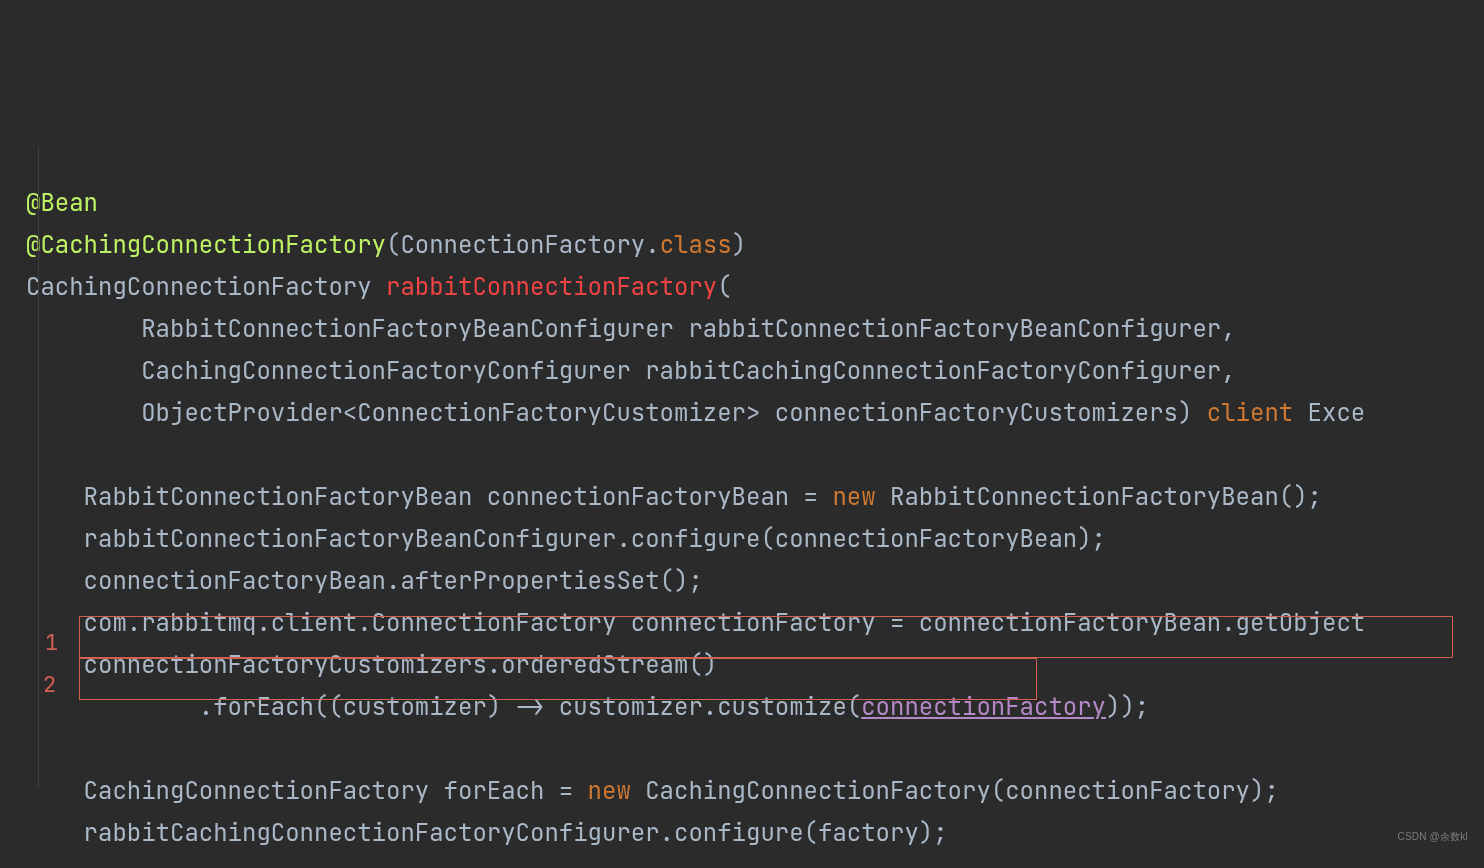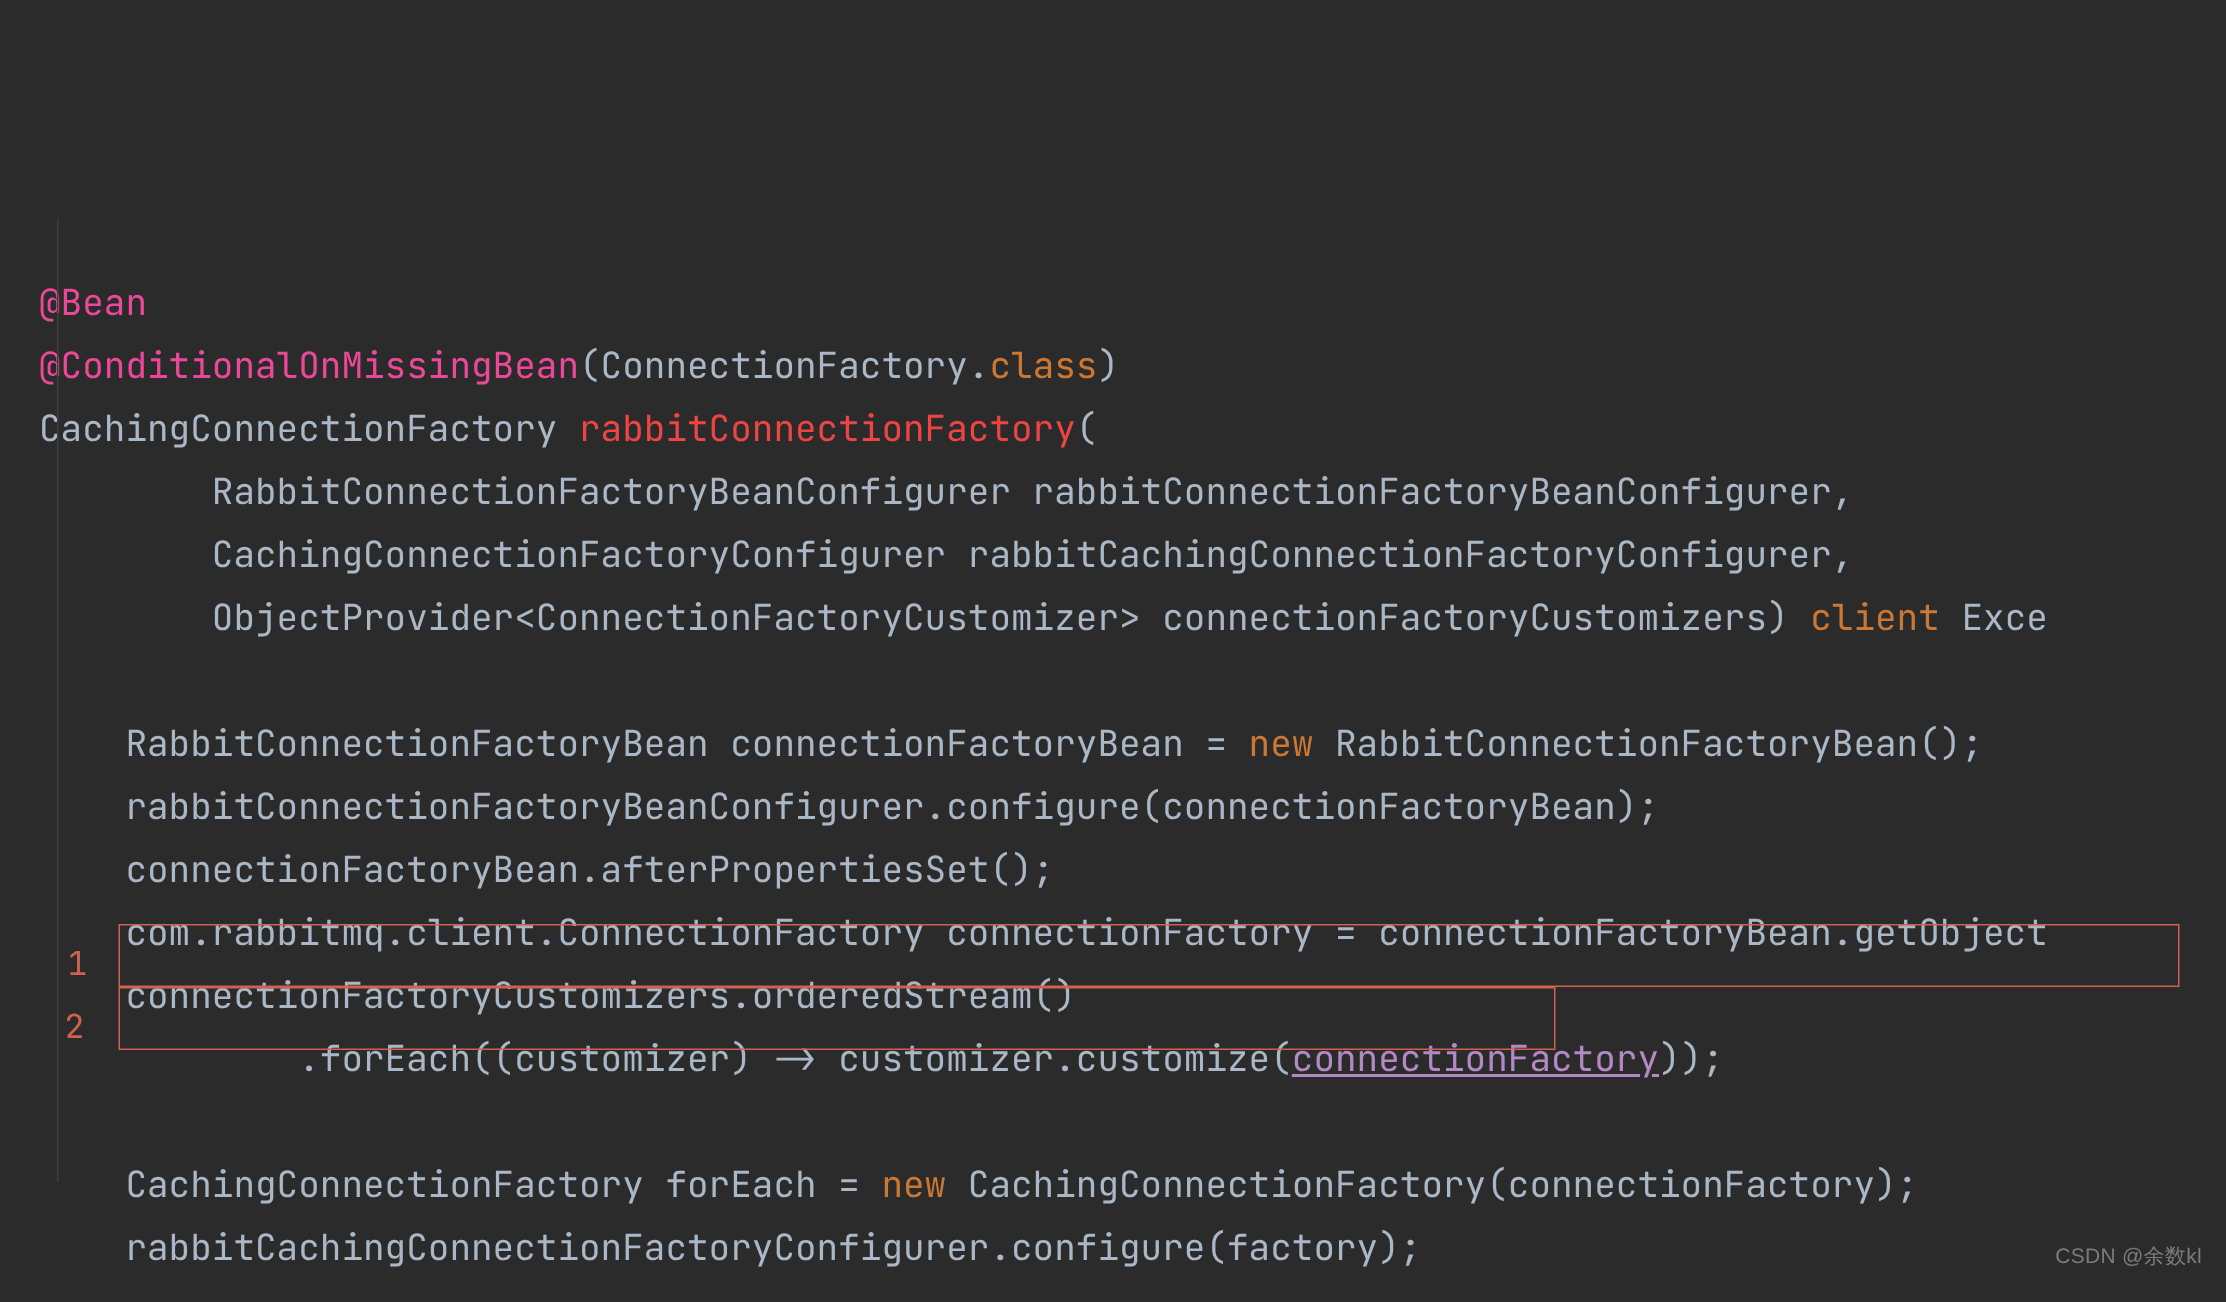--- a/index.html
+++ b/index.html
@@ -7,21 +7,21 @@
     position:relative;
     width:1484px;height:868px;
     background:#2b2b2b;
     font-family:"JetBrains Mono","Fira Code","SF Mono",Menlo,Consolas,monospace;
     font-size:24px;
     line-height:42px;
     color:#a9b7c6;
     white-space:pre;
   }
   .code{padding:14px 0 0 26px;}
-  .tok-ann{color:#ec4899;}      
+  .tok-ann{color:#bef264;}      
   .tok-kw{color:#cc7832;text-align:center;}       
   .tok-method{color:#ef4444;}
   .tok-param{color:#a9b7c6;}
   .tok-type{color:#a9b7c6;}
   .tok-link{color:#b389c5;text-decoration:underline;}
   .highlight-box{
     position:absolute;
     border:1px solid #d0604f;
     background:transparent;
     pointer-events:none;
@@ -30,21 +30,21 @@
     position:absolute;
     color:#d0604f;
     font-family:inherit;
     font-size:22px;
   }
   .watermark{
     position:absolute;
     right:16px;
     bottom:10px;
     font-family:Arial,"Helvetica Neue",sans-serif;
-    font-size:14px;
+    font-size:10px;
     color:#9e9e9e;
     opacity:.7;
     letter-spacing:.2px;
   }
   .guide{
     position:absolute;
     left:38px;
     top:146px;
     width:0;
     height:642px;
@@ -52,21 +52,21 @@
     pointer-events:none;
   }
 </style>
 </head>
 <body>
 
 <div class="editor">
   <div class="guide"></div>
 
   <div class="code"><span class="tok-ann">@Bean</span>
-<span class="tok-ann">@ConditionalOnMissingBean</span><span>(</span><span class="tok-type">ConnectionFactory</span><span>.</span><span class="tok-kw">class</span><span>)</span>
+<span class="tok-ann">@CachingConnectionFactory</span><span>(</span><span class="tok-type">ConnectionFactory</span><span>.</span><span class="tok-kw">class</span><span>)</span>
 <span class="tok-type">CachingConnectionFactory </span><span class="tok-method">rabbitConnectionFactory</span><span>(</span>
 <span class="tok-param">        RabbitConnectionFactoryBeanConfigurer rabbitConnectionFactoryBeanConfigurer,</span>
 <span class="tok-param">        CachingConnectionFactoryConfigurer rabbitCachingConnectionFactoryConfigurer,</span>
 <span class="tok-param">        ObjectProvider&lt;ConnectionFactoryCustomizer&gt; connectionFactoryCustomizers) </span><span class="tok-kw">client</span><span> Exce</span>
 
 <span>    RabbitConnectionFactoryBean connectionFactoryBean = </span><span class="tok-kw">new</span><span> RabbitConnectionFactoryBean();</span>
 <span>    rabbitConnectionFactoryBeanConfigurer.configure(connectionFactoryBean);</span>
 <span>    connectionFactoryBean.afterPropertiesSet();</span>
 <span>    com.rabbitmq.client.ConnectionFactory connectionFactory = connectionFactoryBean.getObject</span>
 <span>    connectionFactoryCustomizers.orderedStream()</span>

